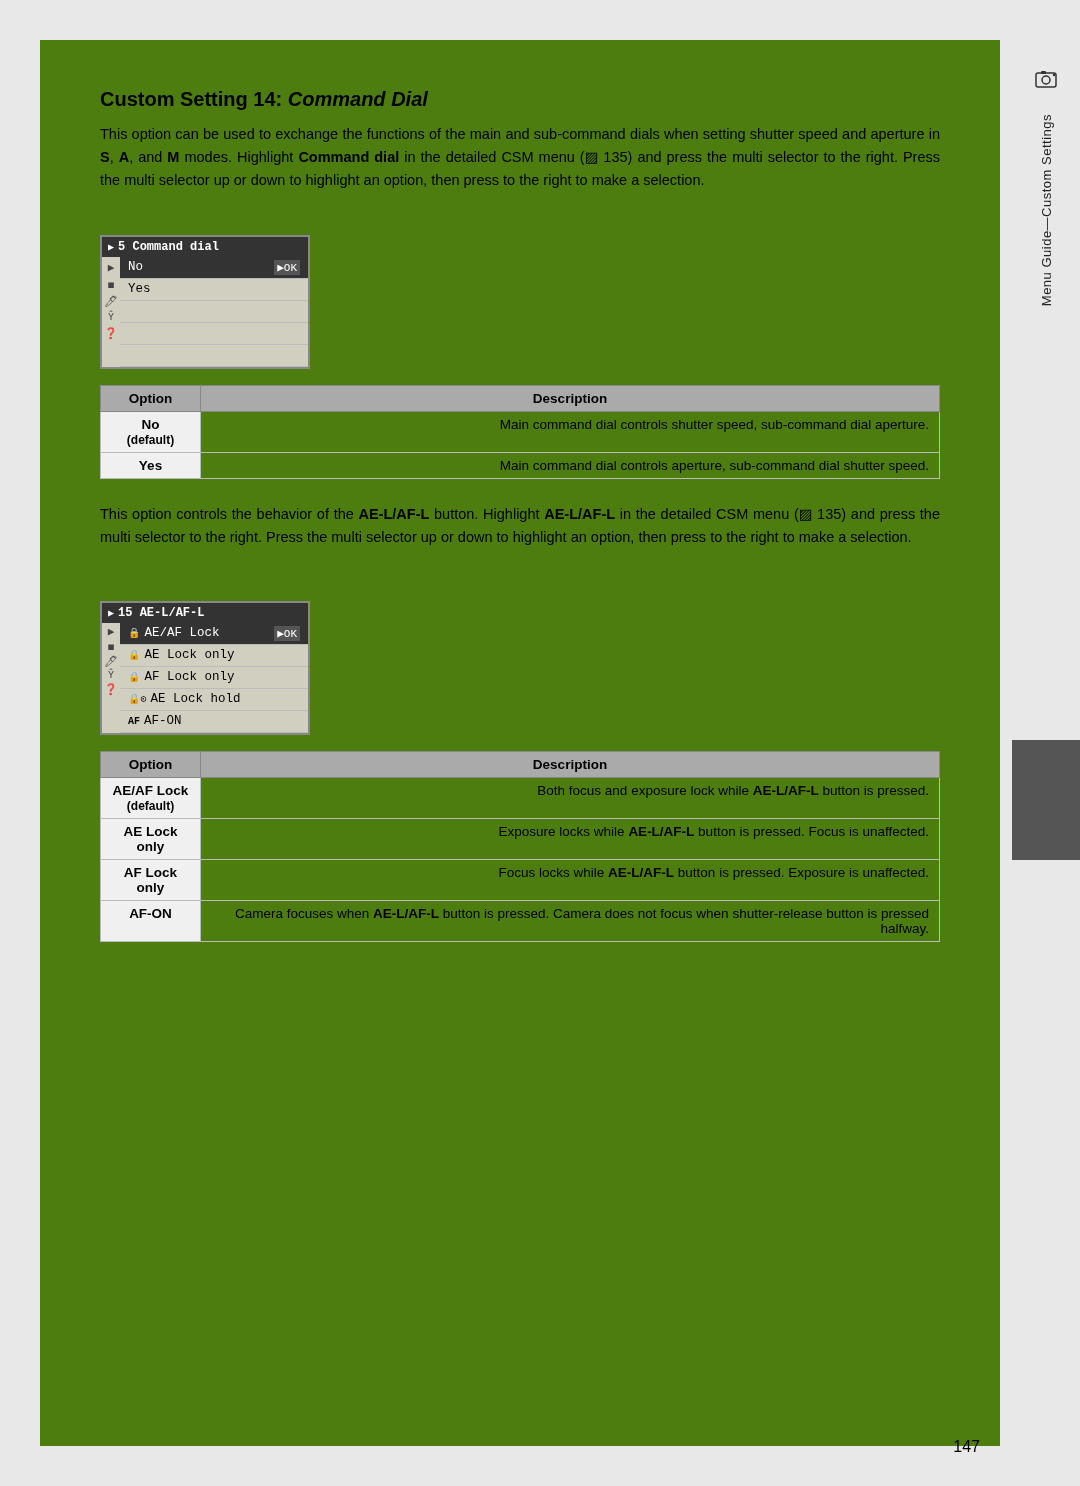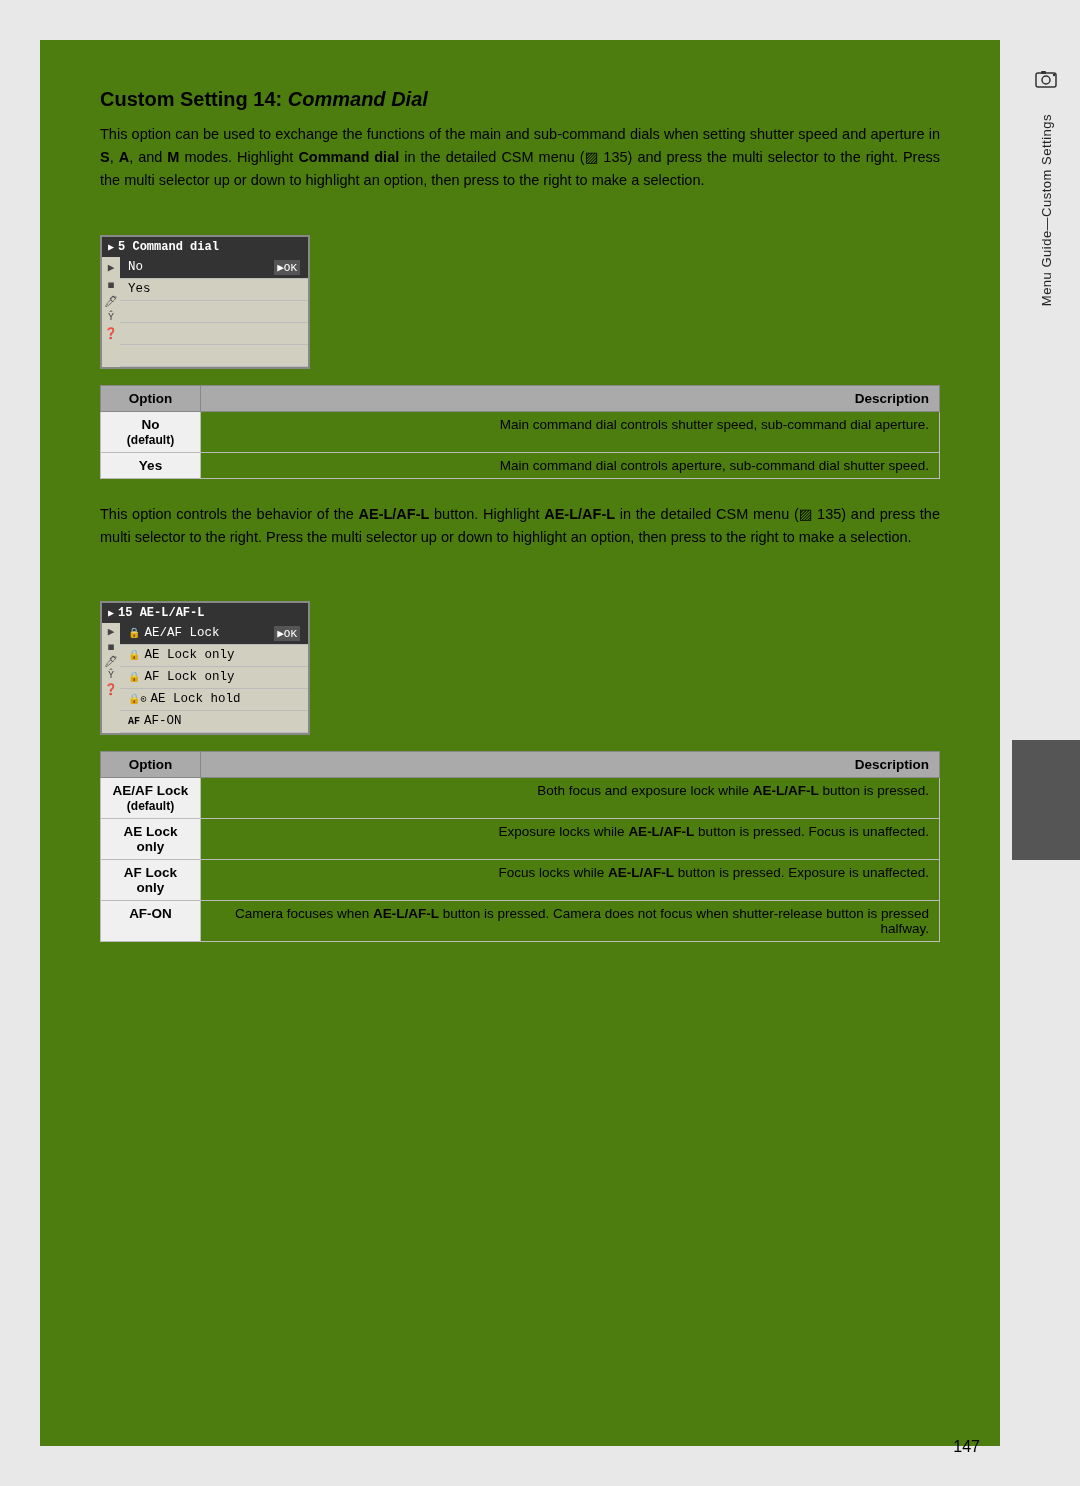--- a/index.html
+++ b/index.html
@@ -153,21 +153,21 @@
       width: 100%;
       border-collapse: collapse;
       margin-bottom: 24px;
       font-family: Arial, sans-serif;
       font-size: 13.5px;
     }
     .option-table thead tr th {
       background: #aaa;
       color: #000;
       padding: 5px 10px;
-      text-align: right;
+      text-align: center;
       font-weight: bold;
       border: 1px solid #888;
     }
     .option-table thead tr th.option-col {
       width: 100px;
       text-align: center;
     }
     .option-table tbody tr td {
       border: 1px solid #bbb;
       padding: 5px 10px;

